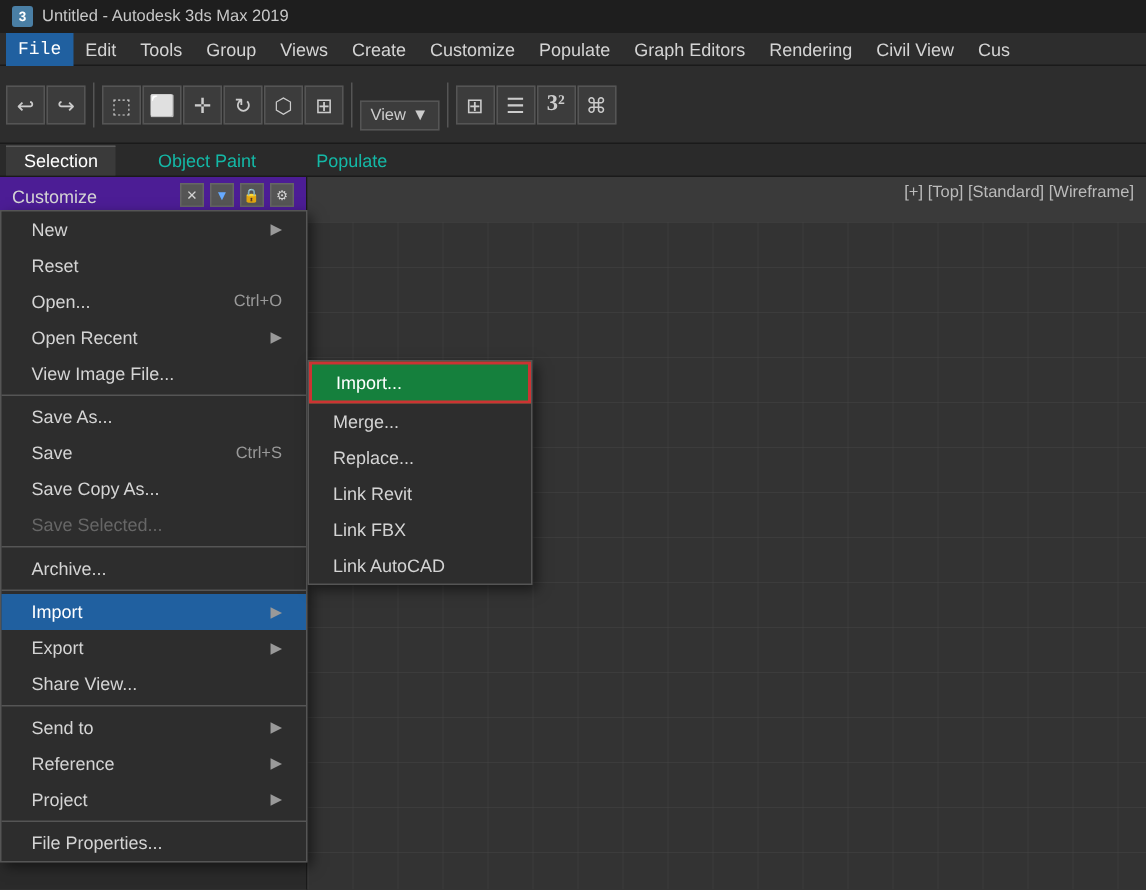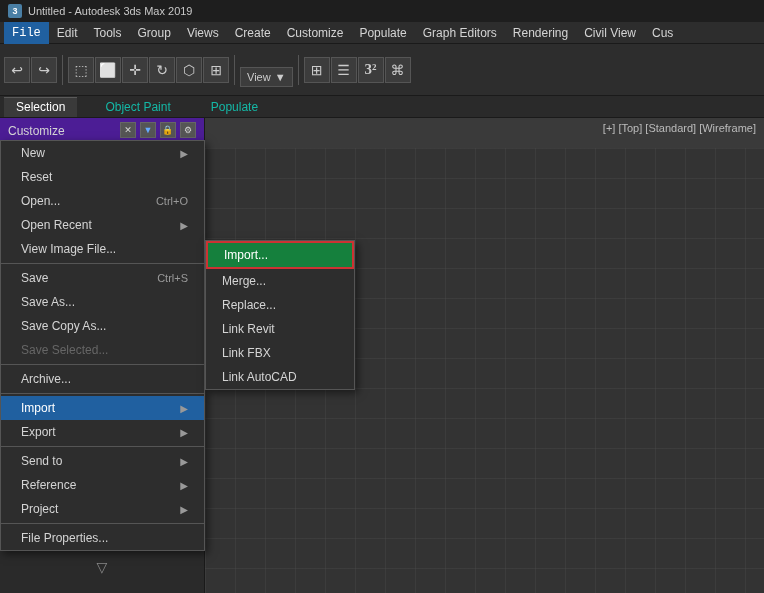--- a/index.html
+++ b/index.html
@@ -402,29 +402,29 @@
         <span>Open Recent</span>
         <span class="dd-arrow">▶</span>
       </div>
 
       <div class="dd-item">
         <span>View Image File...</span>
       </div>
       <div class="dd-separator"></div>
 
       <div class="dd-item">
+        <span>Save As...</span>
+      </div>
+
+      <div class="dd-item">
         <span>Save</span>
         <span class="dd-shortcut">Ctrl+S</span>
       </div>
 
       <div class="dd-item">
-        <span>Save As...</span>
-      </div>
-
-      <div class="dd-item">
         <span>Save Copy As...</span>
       </div>
 
       <div class="dd-item disabled">
         <span>Save Selected...</span>
       </div>
       <div class="dd-separator"></div>
 
       <div class="dd-item">
         <span>Archive...</span>
@@ -434,20 +434,23 @@
       <div class="dd-item active">
         <span>Import</span>
         <span class="dd-arrow">▶</span>
       </div>
 
       <div class="dd-item">
         <span>Export</span>
         <span class="dd-arrow">▶</span>
       </div>
 
+      <div class="dd-item">
+        <span>Share View...</span>
+      </div>
       <div class="dd-separator"></div>
 
       <div class="dd-item">
         <span>Send to</span>
         <span class="dd-arrow">▶</span>
       </div>
 
       <div class="dd-item">
         <span>Reference</span>
         <span class="dd-arrow">▶</span>

